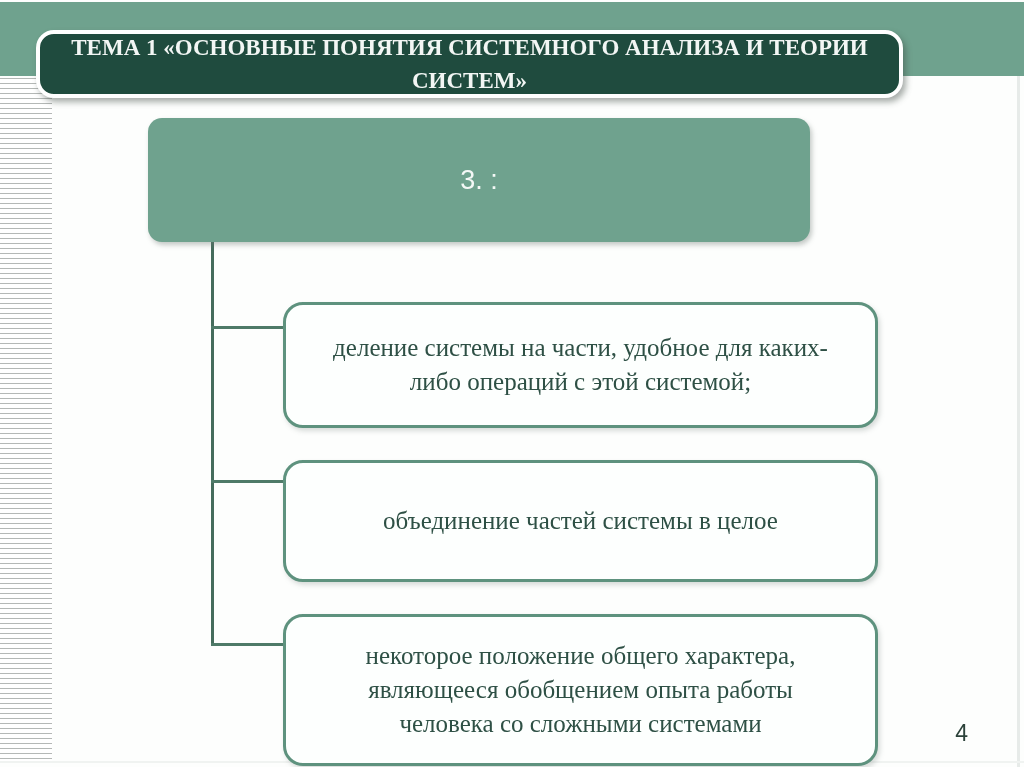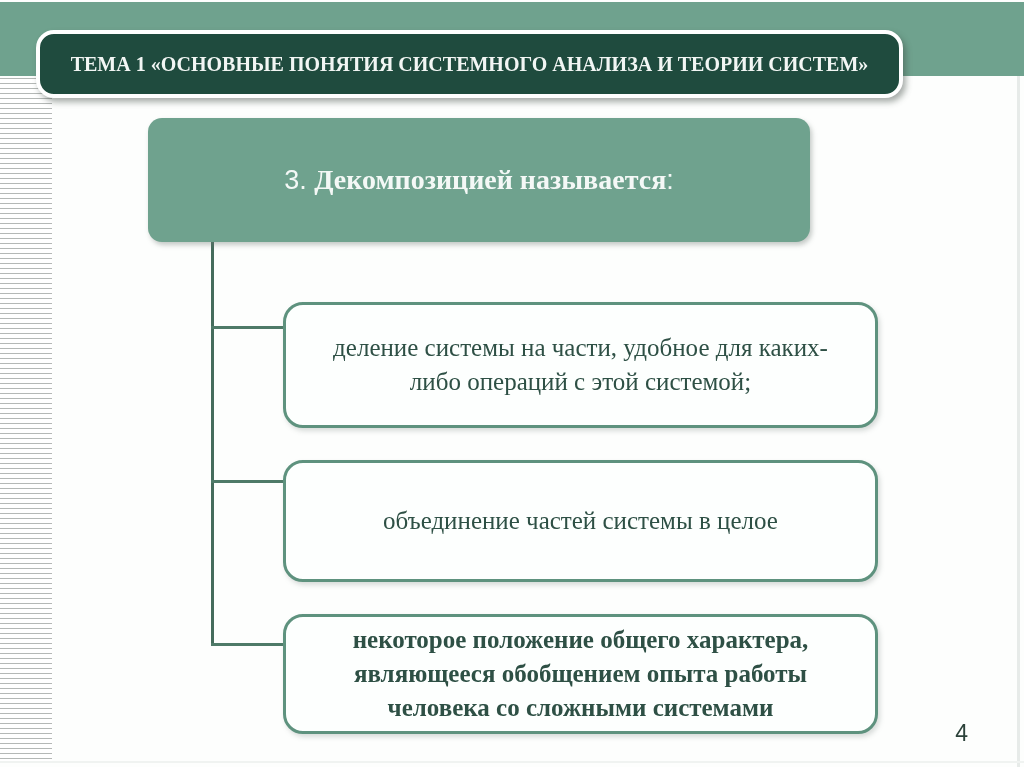--- a/index.html
+++ b/index.html
@@ -46,21 +46,21 @@
     border-radius: 18px;
     box-shadow: 3px 4px 6px rgba(60, 70, 65, 0.45);
     display: flex; align-items: center; justify-content: center;
     z-index: 3;
     padding: 0 30px;
   }
   .title-text {
     color: var(--title-text, #F2F6F4);
     font-family: "Liberation Serif", serif;
     font-weight: bold;
-    font-size: 20px;
+    font-size: 23px;
     line-height: 33px;
     text-align: center;
   }
 
   
   .question-box {
     position: absolute; left: 148px; top: 118px;
     width: 662px; height: 124px;
     background: var(--band-green, #6FA28E);
     border-radius: 14px;
@@ -112,21 +112,21 @@
   }
   .answer-text {
     font-family: "Liberation Serif", serif;
     font-size: 25px;
     line-height: 1.35;
     color: var(--answer-text, #2E5045);
     text-align: center;
   }
   .answer-1 { top: 272px; height: 126px; padding: 0 22px; }
   .answer-2 { top: 430px; height: 122px; padding: 0 42px; }
-  .answer-3 { top: 584px; height: 120px; padding: 4px 40px; font-weight: bold; }
+  .answer-3 { top: 584px; height: 152px; padding: 4px 40px; }
 
   
   .page-number {
     position: absolute; right: 56px; bottom: 20px;
     font-family: "Liberation Sans", sans-serif;
     font-size: 23px;
     color: #2C423A;
     z-index: 2;
   }
 </style>
@@ -138,21 +138,21 @@
   <div class="top-band"></div>
   <div class="left-stripes"></div>
   <div class="right-edge-line"></div>
   <div class="bottom-edge-line"></div>
 
   <div class="title-box">
     <div class="title-text">ТЕМА 1 «ОСНОВНЫЕ ПОНЯТИЯ СИСТЕМНОГО АНАЛИЗА И ТЕОРИИ СИСТЕМ»</div>
   </div>
 
   <div class="question-box">
-    <span class="q-plain">3. </span><span class="q-emph">Декомпозицией называется</span><span class="q-plain">:</span>
+    <span class="q-plain">3. </span><span class="q-plain">:</span>
   </div>
 
   <div class="v-line"></div>
   <div class="branch branch-1"></div>
   <div class="branch branch-2"></div>
   <div class="branch branch-3"></div>
 
   <div class="answer-box answer-1">
     <div class="answer-text">деление системы на части, удобное для каких-либо операций с этой системой;</div>
   </div>

